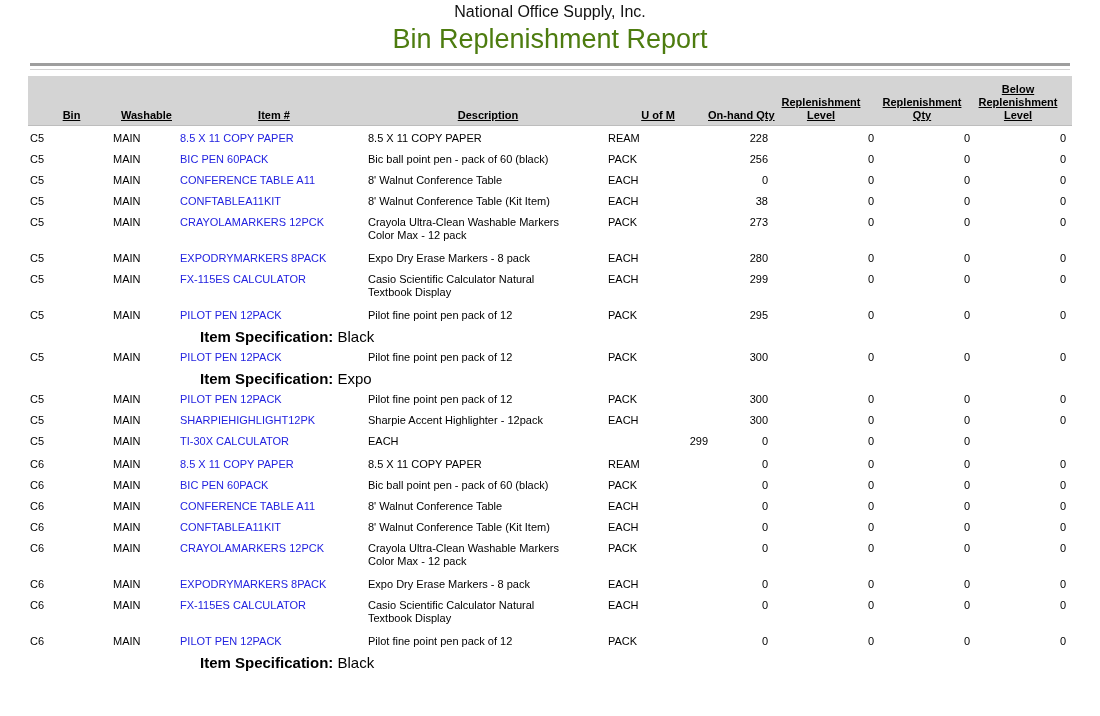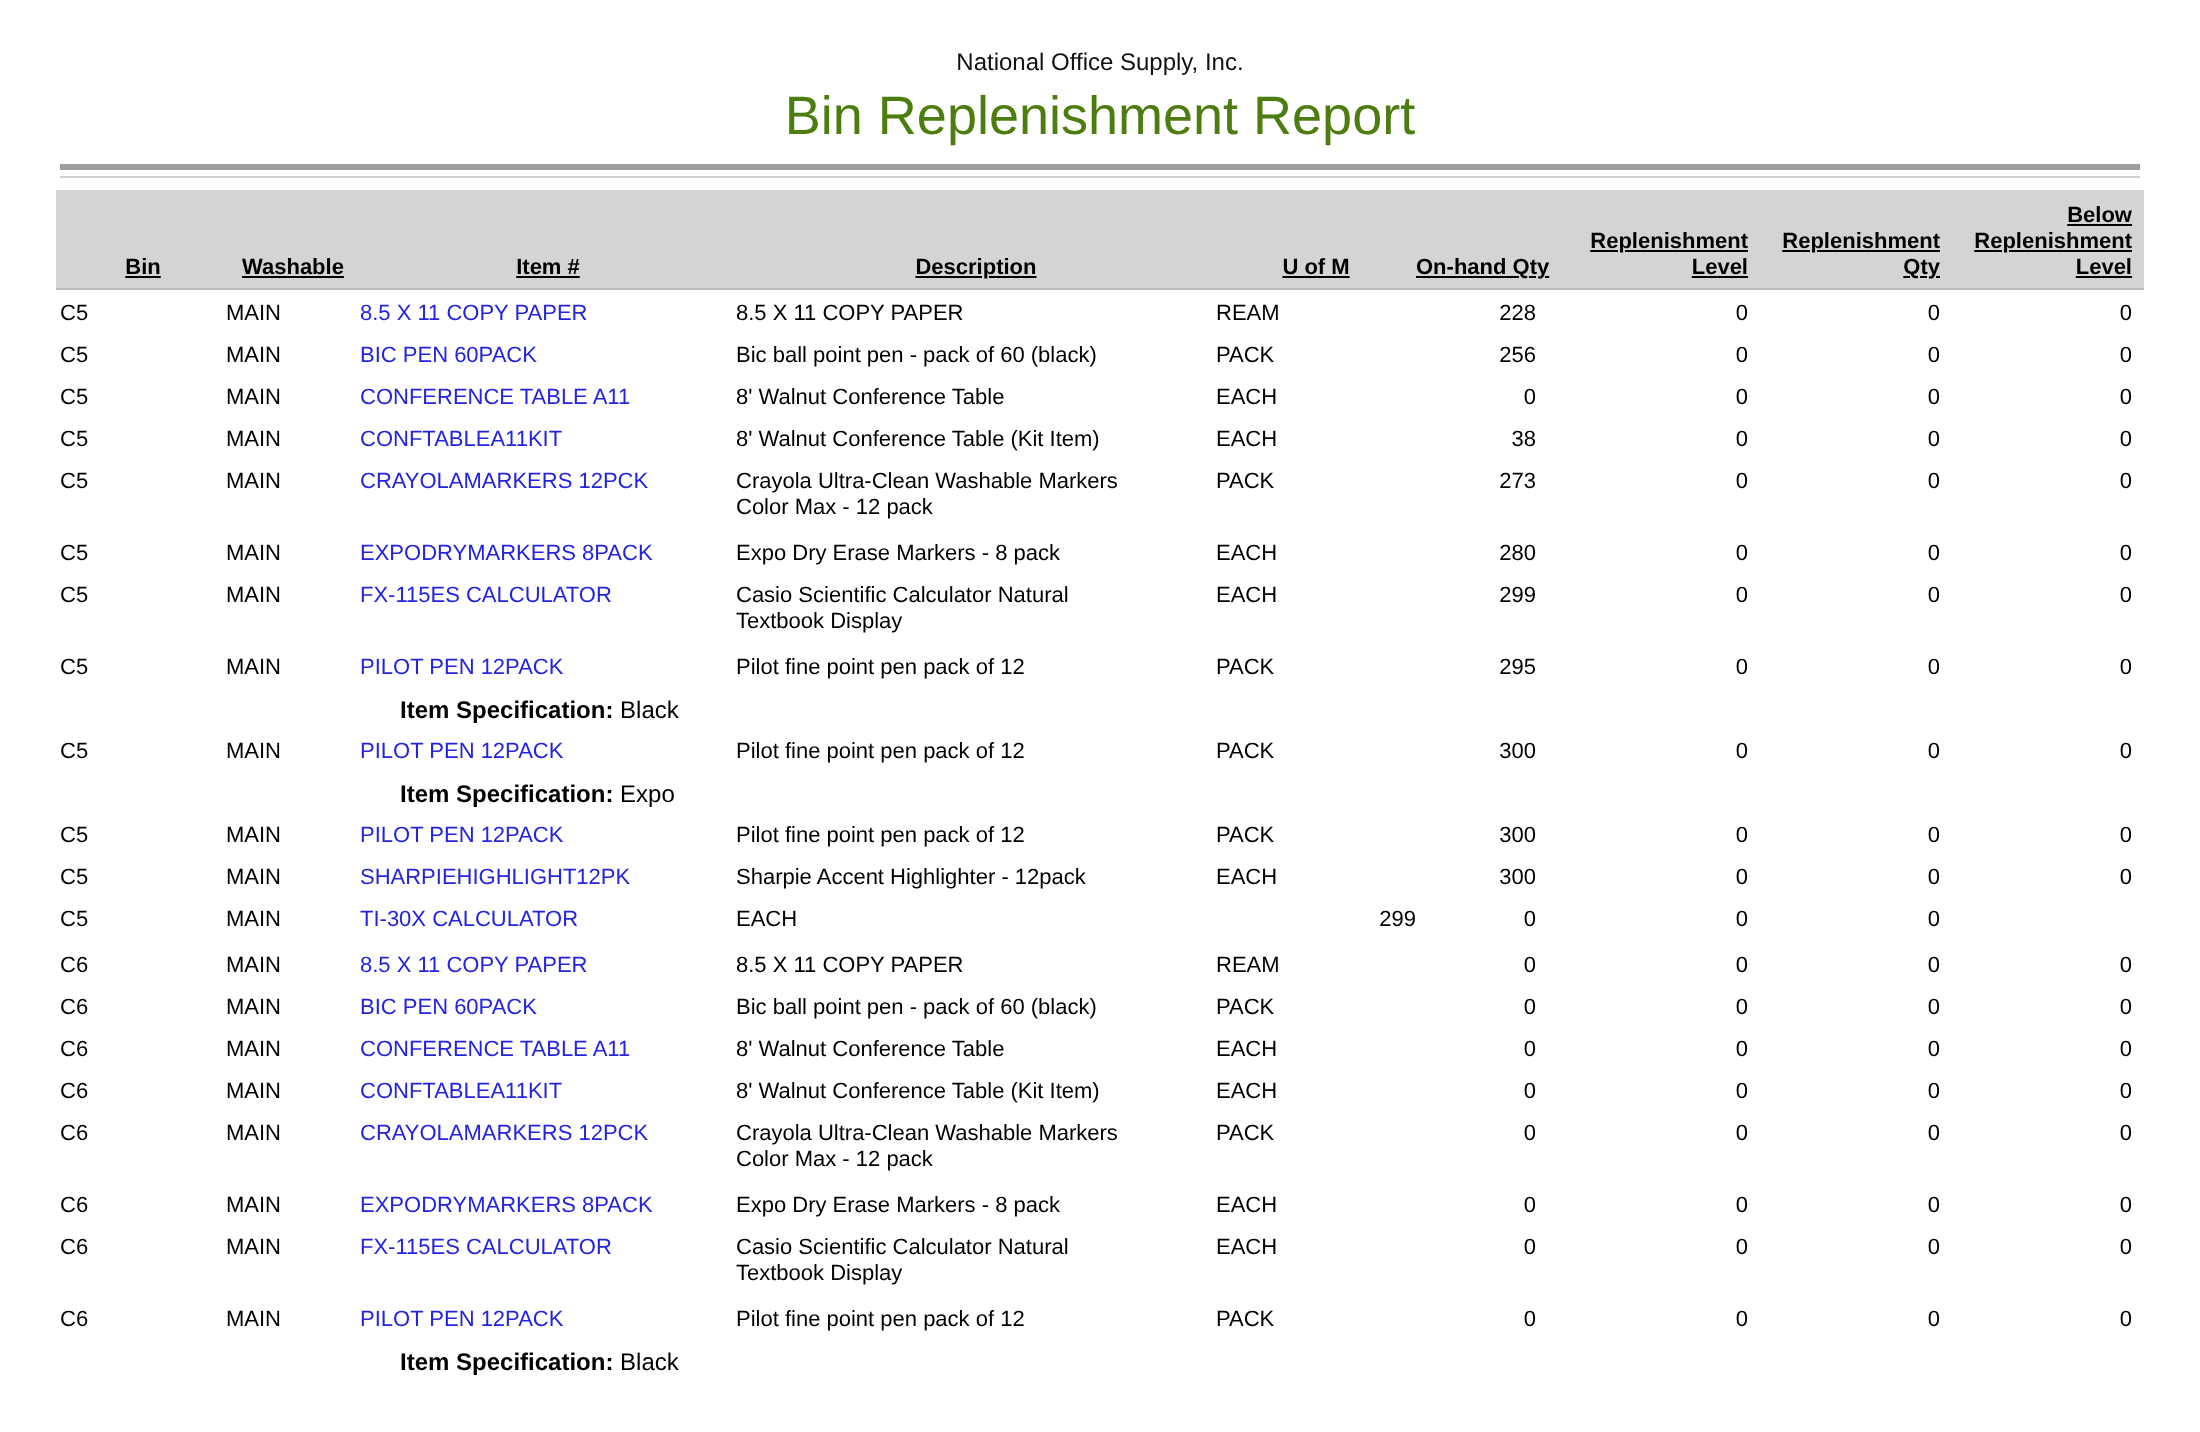--- a/index.html
+++ b/index.html
@@ -7,22 +7,22 @@
     padding: 0;
     background: #ffffff;
     width: 1100px;
     height: 716px;
     overflow: hidden;
     font-family: "Liberation Sans", sans-serif;
     color: #000000;
   }
   .report-header { text-align: center; }
   .company-name {
-    padding-top: 24px;
-    font-size: 12px;
+    padding-top: 5px;
+    font-size: 16px;
     line-height: 14px;
     color: #111111;
   }
   .report-title {
     margin-top: 5px;
     font-size: 27px;
     line-height: 30px;
     font-weight: 400;
     color: #4d7c0f;
   }
@@ -44,37 +44,37 @@
     padding: 0 0 3px 2px;
   }
   .hcell {
     font-size: 11px;
     font-weight: bold;
     line-height: 13px;
     white-space: nowrap;
     text-align: center;
   }
   .hcell .hline { text-decoration: underline; }
-  .right { text-align: right; }
+  .right { text-align: center; }
 
   .table-body { margin: 2px 0 0 30px; width: 1036px; }
   .row {
     font-size: 11px;
     line-height: 13px;
     padding: 4px 0;
   }
   .row.multi { padding-bottom: 6px; }
   .row .num { text-align: right; }
   .itemlink {
     color: #2323e0;
     text-decoration: none;
     cursor: pointer;
   }
   .spec-row {
-    font-size: 12px;
+    font-size: 15px;
     line-height: 13px;
     padding: 4px 0;
     padding-left: 170px;
   }
   .spec-label { font-weight: bold; }
 </style>
 </head>
 <body>
 
 <div class="report-header">

